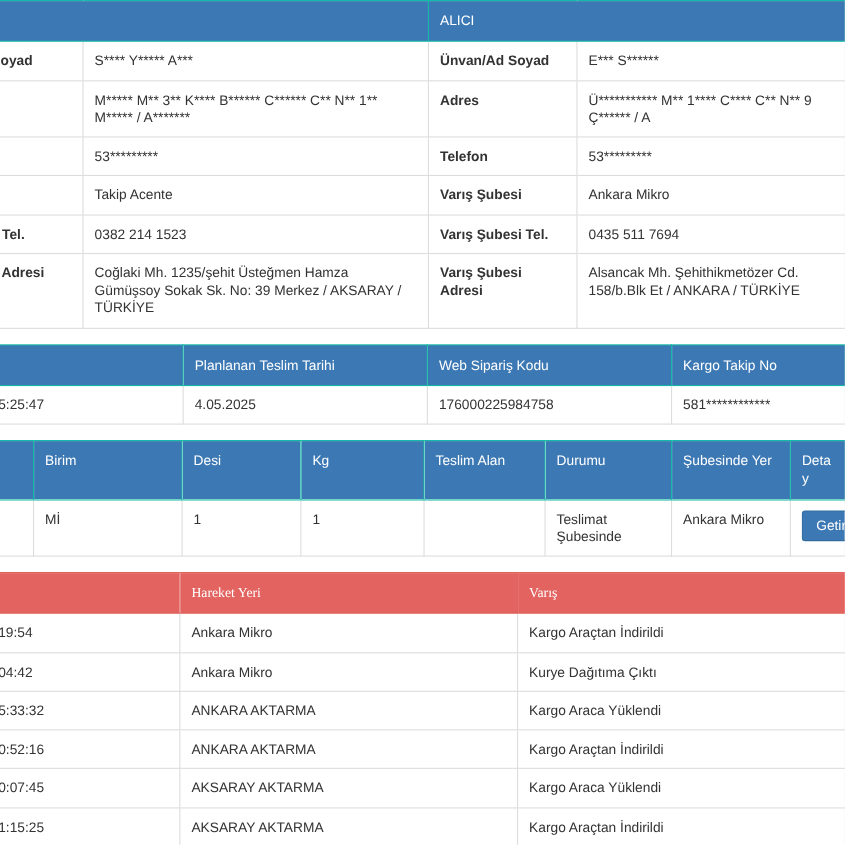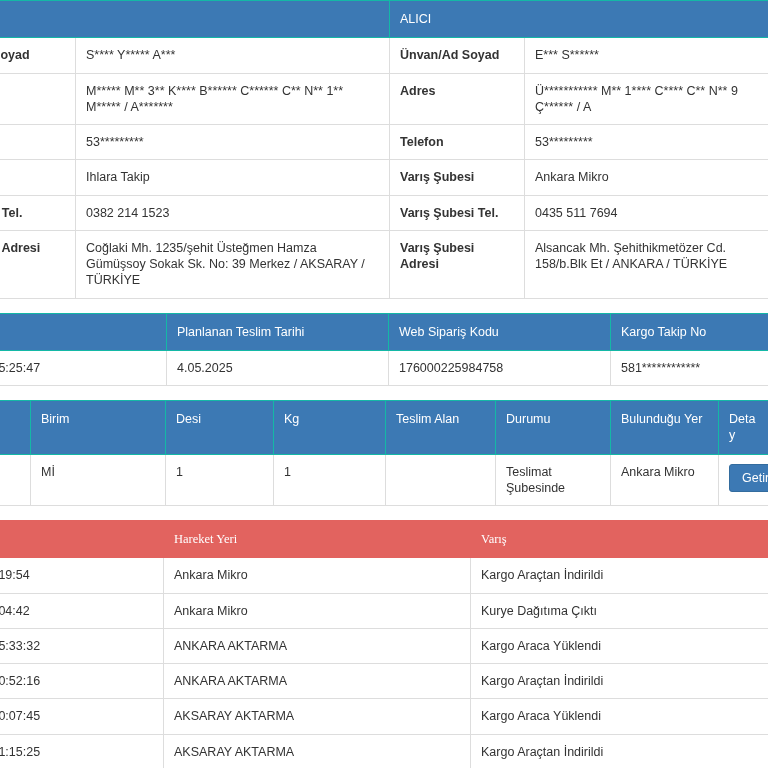--- a/index.html
+++ b/index.html
@@ -117,21 +117,21 @@
           <td>Ü*********** M** 1**** C**** C** N** 9 Ç****** / A</td>
         </tr>
         <tr>
           <td class="label"></td>
           <td>53*********</td>
           <td class="label">Telefon</td>
           <td>53*********</td>
         </tr>
         <tr>
           <td class="label">esi</td>
-          <td>Ihlara Takip</td>
+          <td>Takip Acente</td>
           <td class="label">Varış Şubesi</td>
           <td>Ankara Mikro</td>
         </tr>
         <tr>
           <td class="label">esi Tel.</td>
           <td>0382 214 1523</td>
           <td class="label">Varış Şubesi Tel.</td>
           <td>0435 511 7694</td>
         </tr>
         <tr>
@@ -188,21 +188,21 @@
         <col style="width:50px">
       </colgroup>
       <thead>
         <tr>
           <th class="head"></th>
           <th class="head">Birim</th>
           <th class="head">Desi</th>
           <th class="head">Kg</th>
           <th class="head">Teslim Alan</th>
           <th class="head">Durumu</th>
-          <th class="head">Bulunduğu Yer</th>
+          <th class="head">Şubesinde Yer</th>
           <th class="head">Detay</th>
         </tr>
       </thead>
       <tbody>
         <tr>
           <td></td>
           <td>Mİ</td>
           <td>1</td>
           <td>1</td>
           <td></td>

